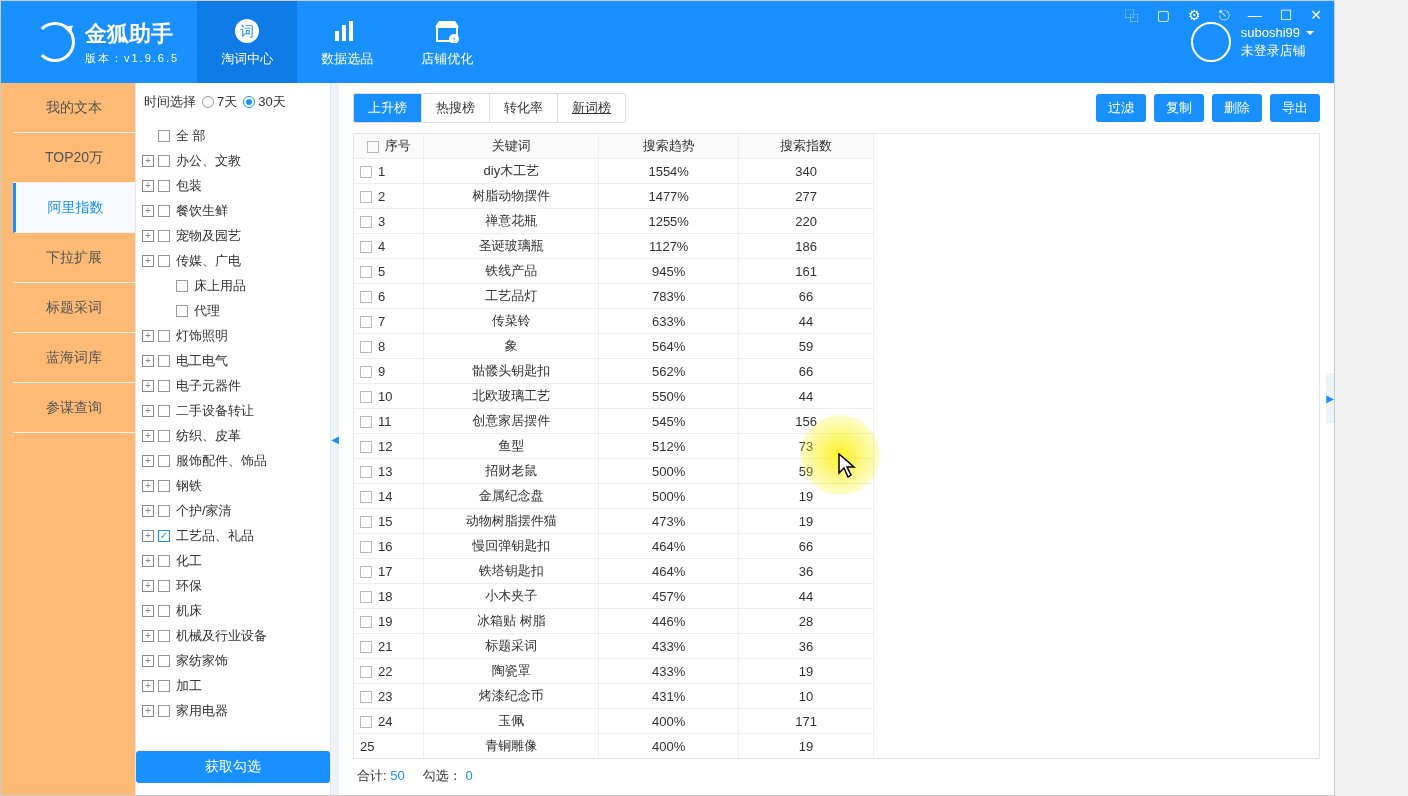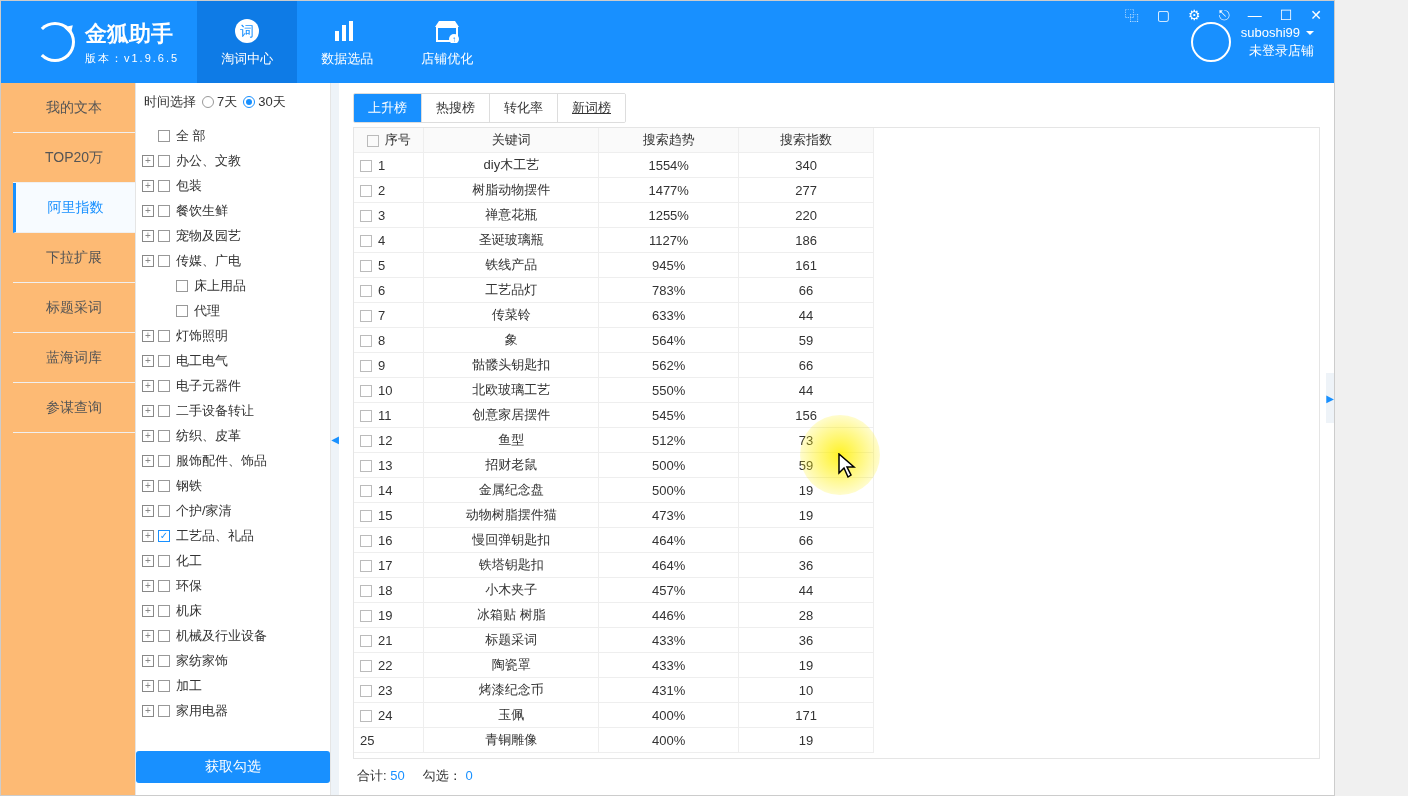--- a/index.html
+++ b/index.html
@@ -12,21 +12,21 @@
 .logo-txt { font-size: 22px; font-weight: bold; }
 .logo-ver { font-size: 11px; margin-top: 2px; letter-spacing: 2px; }
 .nav { display: flex; height: 100%; }
 .nav-item { width: 100px; height: 100%; display: flex; flex-direction: column; align-items: center; justify-content: center; cursor: pointer; font-size: 13px; }
 .nav-item.active { background: #0e7be6; }
 .nav-icon { width: 30px; height: 30px; margin-bottom: 4px; display: flex; align-items: center; justify-content: center; }
 .win-ctrl { position: absolute; right: 8px; top: 6px; display: flex; gap: 10px; color: #fff; font-size: 14px; }
 .win-ctrl span { cursor: pointer; padding: 0 4px; }
 .user-area { margin-left: auto; margin-right: 20px; display: flex; align-items: center; gap: 10px; }
 .avatar { width: 40px; height: 40px; border: 2px solid #fff; border-radius: 50%; }
-.user-txt { font-size: 13px; line-height: 1.4; text-align: right; }
+.user-txt { font-size: 13px; line-height: 1.4; }
 .user-name { display: flex; align-items: center; gap: 6px; }
 .caret { width: 0; height: 0; border-left: 4px solid transparent; border-right: 4px solid transparent; border-top: 4px solid #fff; }
 .body { flex: 1; display: flex; overflow: hidden; }
 .sidebar { width: 135px; background: #fdba74; border-right: 1px solid #e5e5e5; padding-left: 12px; }
 .side-item { height: 50px; display: flex; align-items: center; justify-content: center; font-size: 14px; color: #555; cursor: pointer; border-bottom: 1px solid #f0f0f0; }
 .side-item.active { color: #1890ff; border-left: 3px solid #1890ff; background: #f7fbff; }
 .tree-panel { width: 195px; border-right: 1px solid #e5e5e5; display: flex; flex-direction: column; position: relative; }
 .time-row { padding: 10px 8px; font-size: 13px; display: flex; align-items: center; gap: 6px; }
 .radio { display: inline-flex; align-items: center; gap: 3px; cursor: pointer; }
 .radio-dot { width: 12px; height: 12px; border: 1px solid #999; border-radius: 50%; display: inline-flex; align-items: center; justify-content: center; }
@@ -36,21 +36,21 @@
 .tree-node { display: flex; align-items: center; height: 25px; font-size: 13px; cursor: pointer; }
 .exp { width: 12px; height: 12px; border: 1px solid #888; display: flex; align-items: center; justify-content: center; font-size: 10px; color: #888; margin-right: 4px; line-height: 1; }
 .exp.blank { border: none; }
 .chk { width: 12px; height: 12px; border: 1px solid #999; margin-right: 6px; display: inline-flex; align-items: center; justify-content: center; font-size: 10px; }
 .chk.checked { border-color: #1890ff; color: #1890ff; }
 .chk.checked::after { content: '✓'; }
 .tree-node.indent { padding-left: 18px; }
 .get-btn { margin: 8px 0 12px; height: 32px; background: #1890ff; color: #fff; border: none; border-radius: 3px; font-size: 14px; cursor: pointer; }
 .splitter { width: 8px; background: #eef3f8; display: flex; align-items: center; justify-content: center; color: #1890ff; font-size: 10px; cursor: pointer; }
 .main { flex: 1; display: flex; flex-direction: column; padding: 10px 14px 6px; overflow: hidden; }
-.main-top { display: flex; align-items: center; margin-bottom: 4px; }
+.main-top { display: flex; align-items: center; margin-bottom: 10px; }
 .tabs { display: flex; border: 1px solid #ddd; border-radius: 2px; overflow: hidden; }
 .tab { padding: 5px 14px; font-size: 13px; cursor: pointer; border-right: 1px solid #ddd; background: #fff; }
 .tab:last-child { border-right: none; text-decoration: underline; }
 .tab.active { background: #1890ff; color: #fff; }
 .btns { margin-left: auto; display: flex; gap: 8px; }
 .btn { background: #1890ff; color: #fff; border: none; padding: 5px 12px; border-radius: 3px; font-size: 13px; cursor: pointer; }
 .table-wrap { flex: 1; border: 1px solid #e5e5e5; overflow: auto; }
 table { border-collapse: collapse; width: 520px; }
 th, td { border-bottom: 1px solid #eee; border-right: 1px solid #eee; padding: 3px 6px; font-size: 13px; height: 23px; }
 th { background: #fafafa; font-weight: normal; text-align: center; }
@@ -297,20 +297,26 @@
     <div class="splitter">◀</div>
 
     <div class="main">
       <div class="main-top">
         <div class="tabs">
           <div class="tab active">上升榜</div>
           <div class="tab">热搜榜</div>
           <div class="tab">转化率</div>
           <div class="tab">新词榜</div>
         </div>
+        <div class="btns">
+          <button class="btn">过滤</button>
+          <button class="btn">复制</button>
+          <button class="btn">删除</button>
+          <button class="btn">导出</button>
+        </div>
       </div>
       <div class="table-wrap">
         <table>
           <thead>
             <tr>
               <th class="col-idx"><span class="row-chk"></span><span>序号</span></th>
               <th class="col-kw">关键词</th>
               <th class="col-trend">搜索趋势</th>
               <th class="col-index">搜索指数</th>
             </tr>

